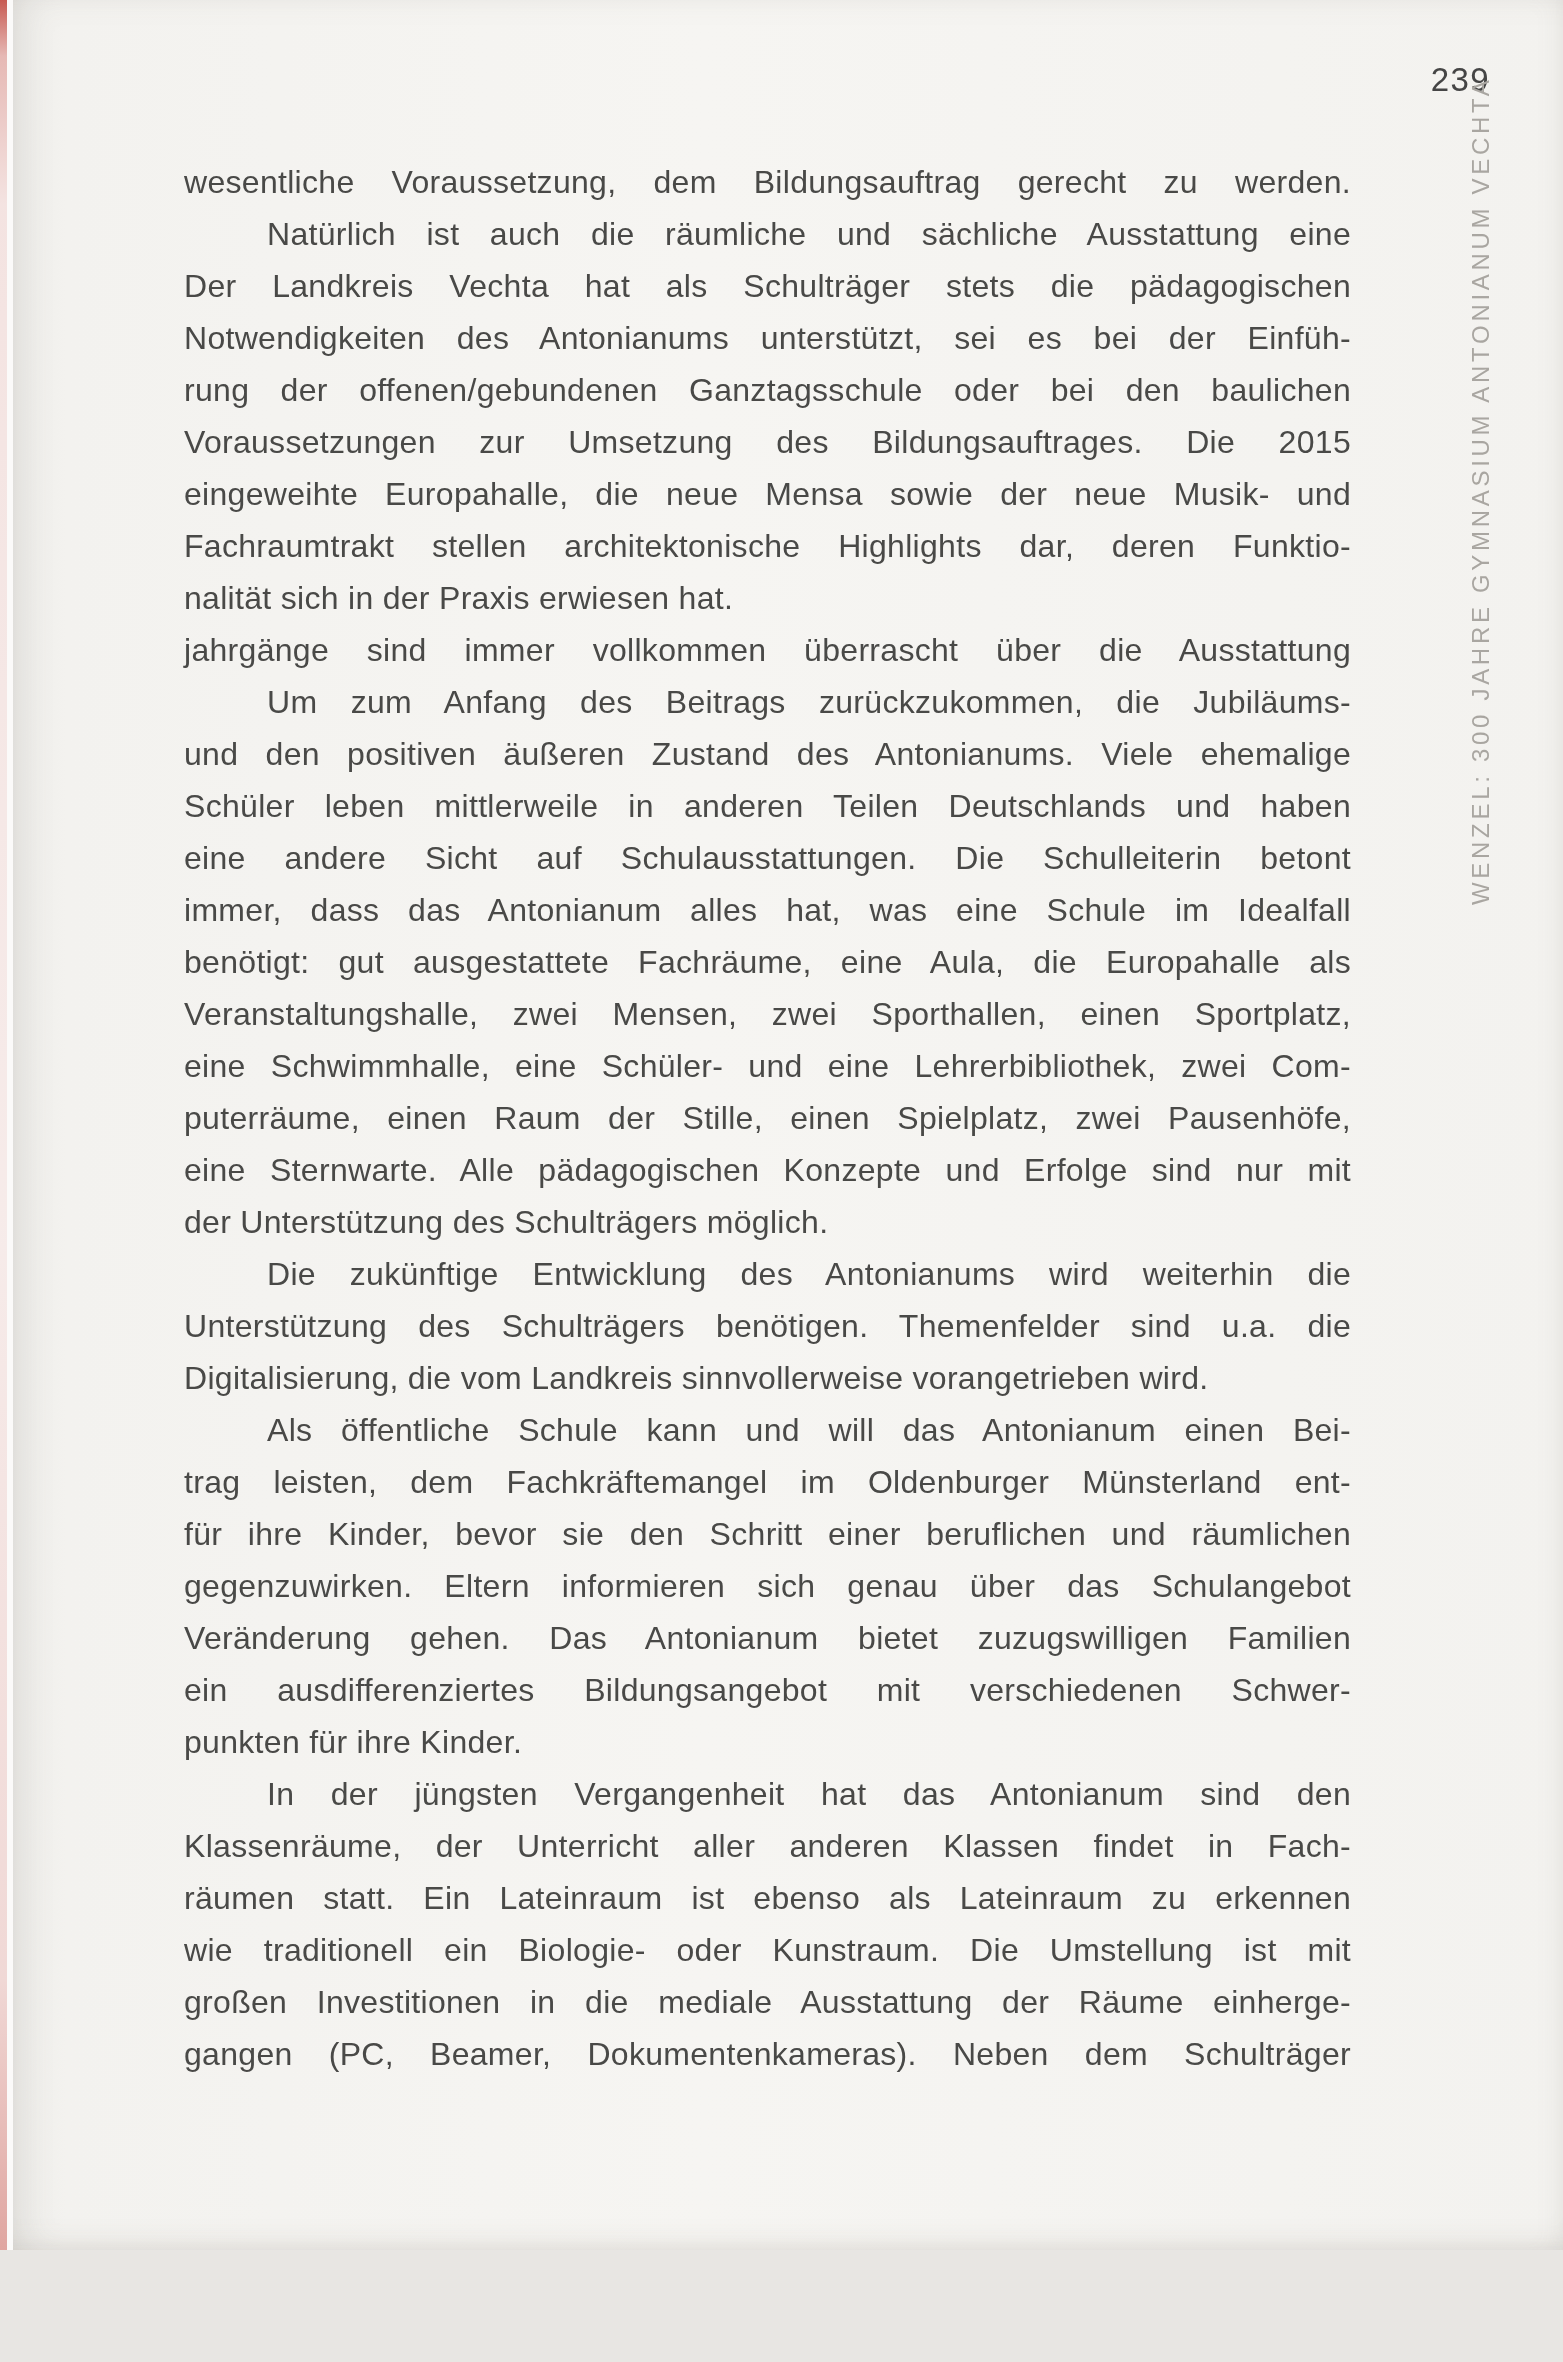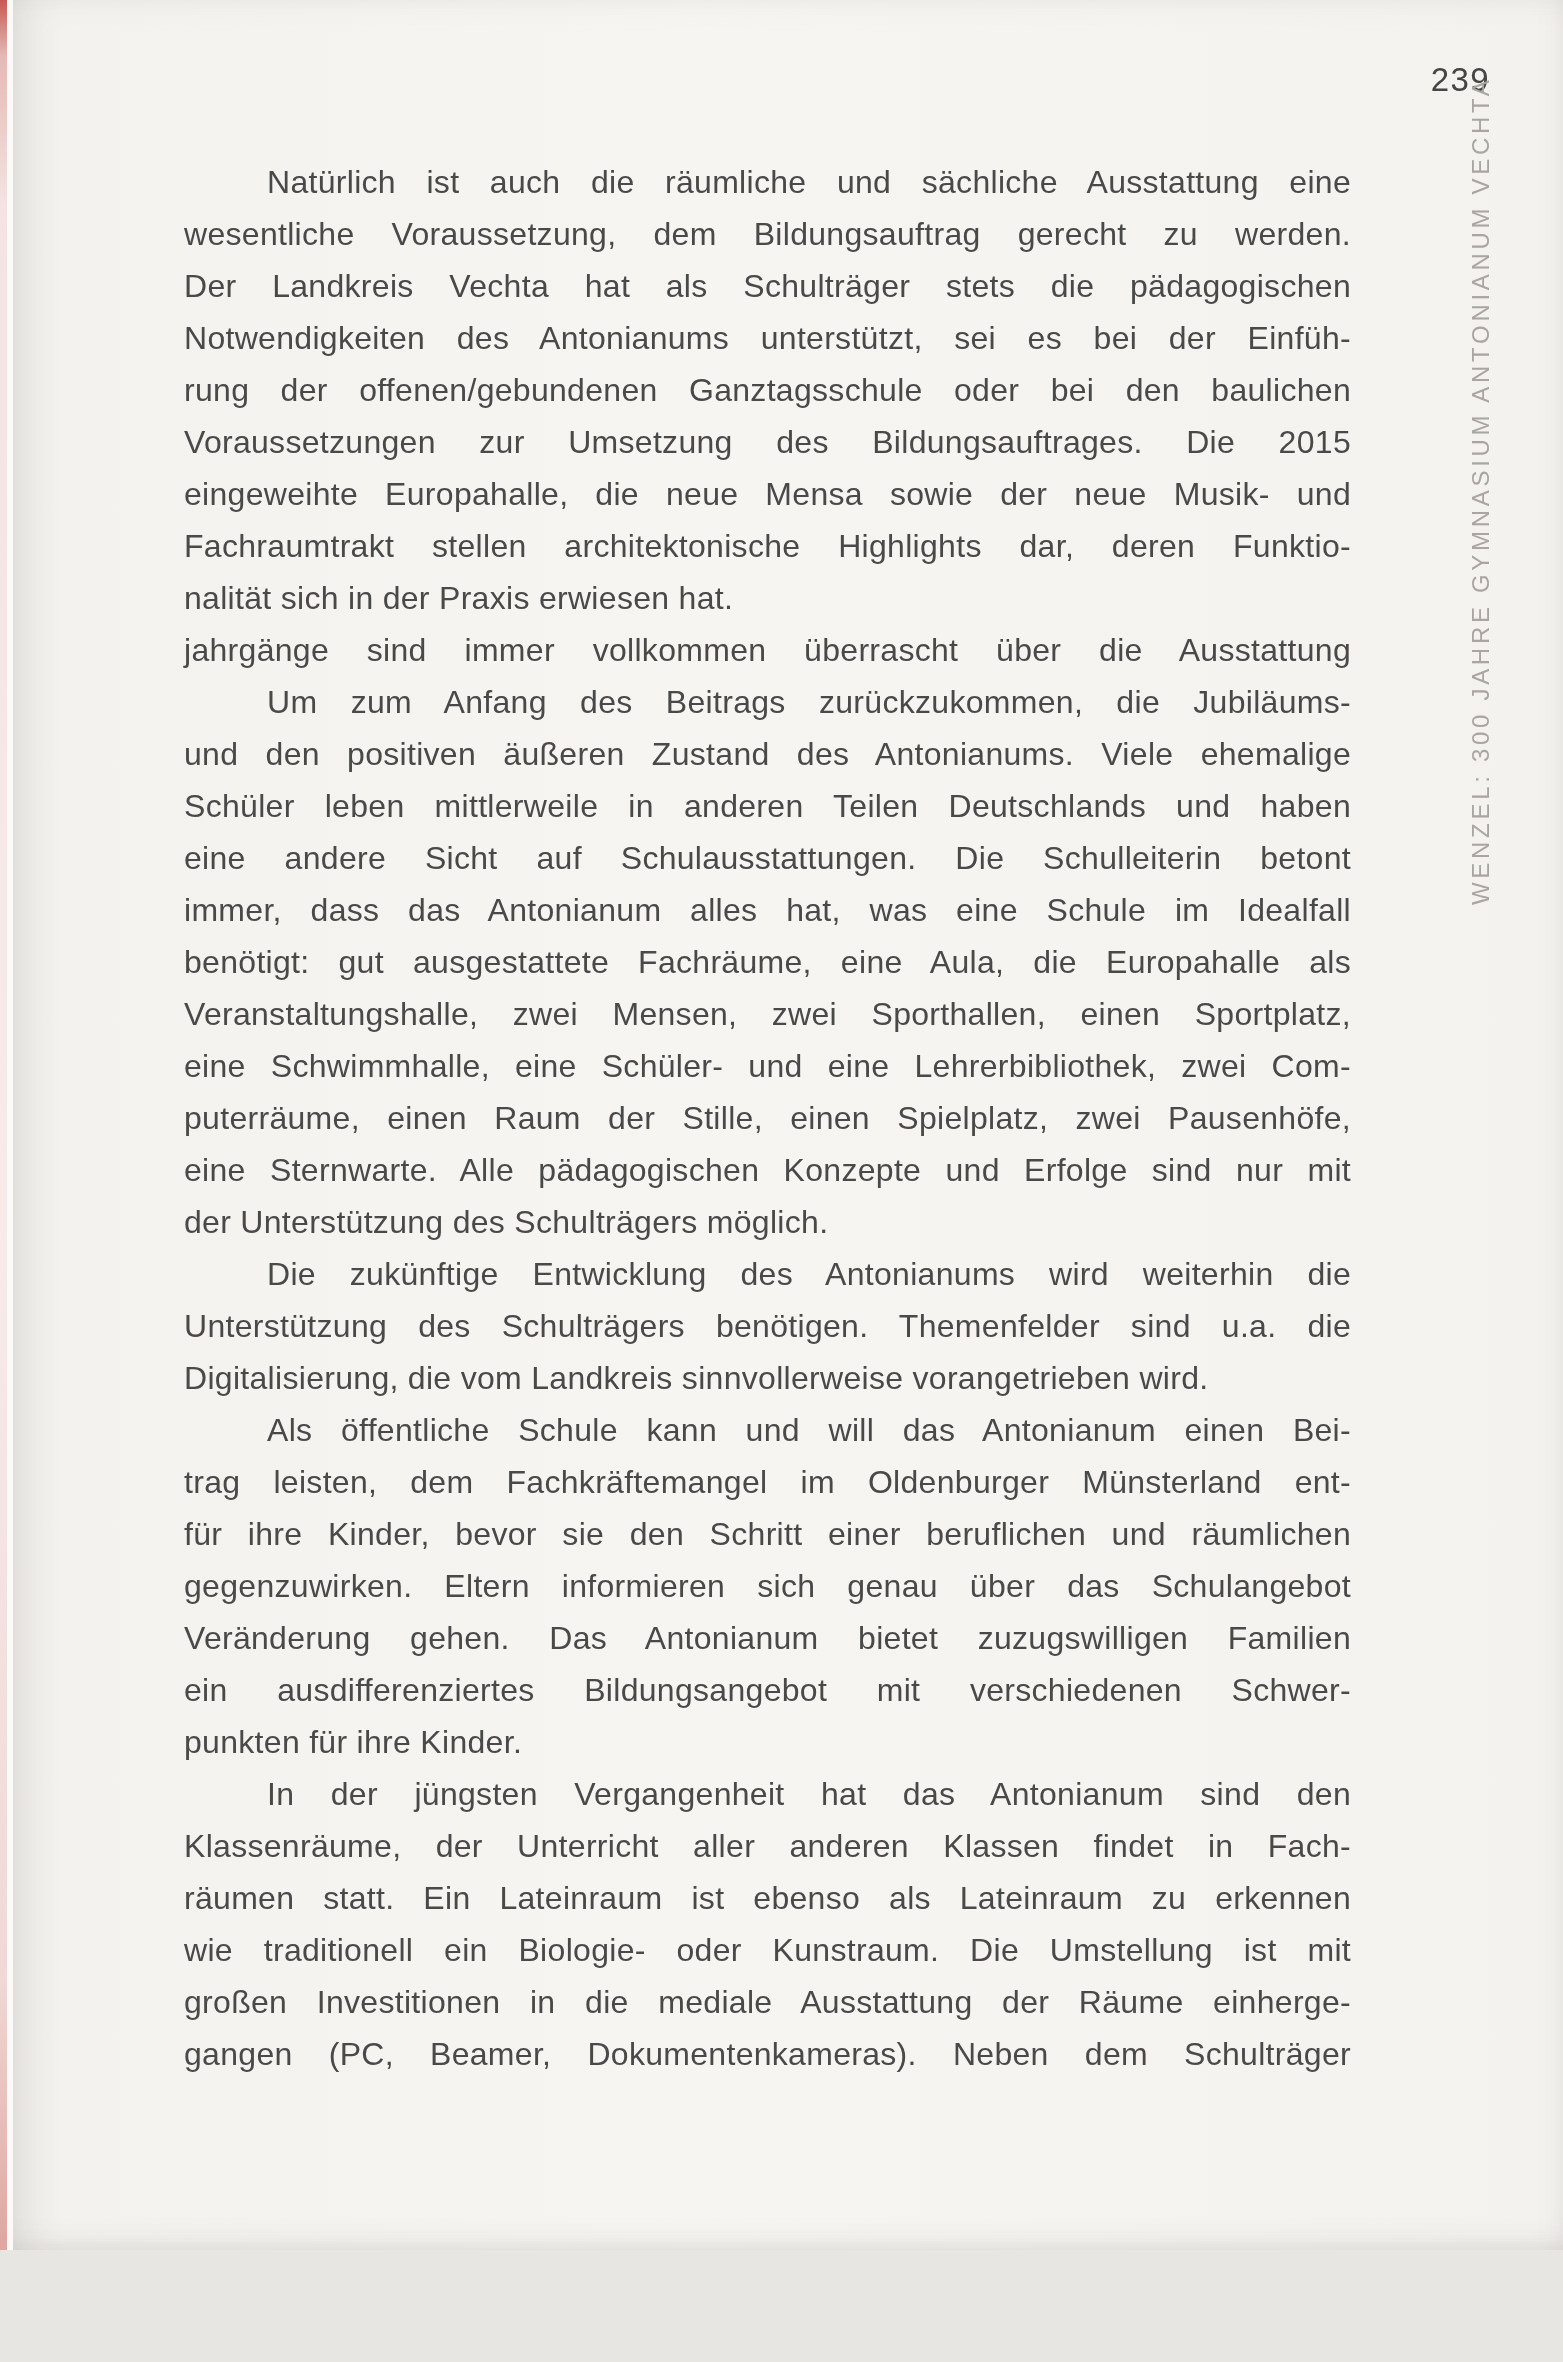--- a/index.html
+++ b/index.html
@@ -88,22 +88,22 @@
 <div class="page">
   <div class="edge-white"></div>
   <div class="edge-red"></div>
 
   <div class="pagenum">239</div>
 
   <div class="sidebar">WENZEL: 300 JAHRE GYMNASIUM ANTONIANUM VECHTA</div>
 
   <main class="text">
       <div class="paragraph">
+        <div class="line">wesentliche Voraussetzung, dem Bildungsauftrag gerecht zu werden.</div>
         <div class="line indent">Natürlich ist auch die räumliche und sächliche Ausstattung eine</div>
-        <div class="line">wesentliche Voraussetzung, dem Bildungsauftrag gerecht zu werden.</div>
         <div class="line">Der Landkreis Vechta hat als Schulträger stets die pädagogischen</div>
         <div class="line">Notwendigkeiten des Antonianums unterstützt, sei es bei der Einfüh-</div>
         <div class="line">rung der offenen/gebundenen Ganztagsschule oder bei den baulichen</div>
         <div class="line">Voraussetzungen zur Umsetzung des Bildungsauftrages. Die 2015</div>
         <div class="line">eingeweihte Europahalle, die neue Mensa sowie der neue Musik- und</div>
         <div class="line">Fachraumtrakt stellen architektonische Highlights dar, deren Funktio-</div>
         <div class="line endline">nalität sich in der Praxis erwiesen hat.</div>
       </div>
       <div class="paragraph">
         <div class="line">jahrgänge sind immer vollkommen überrascht über die Ausstattung</div>

